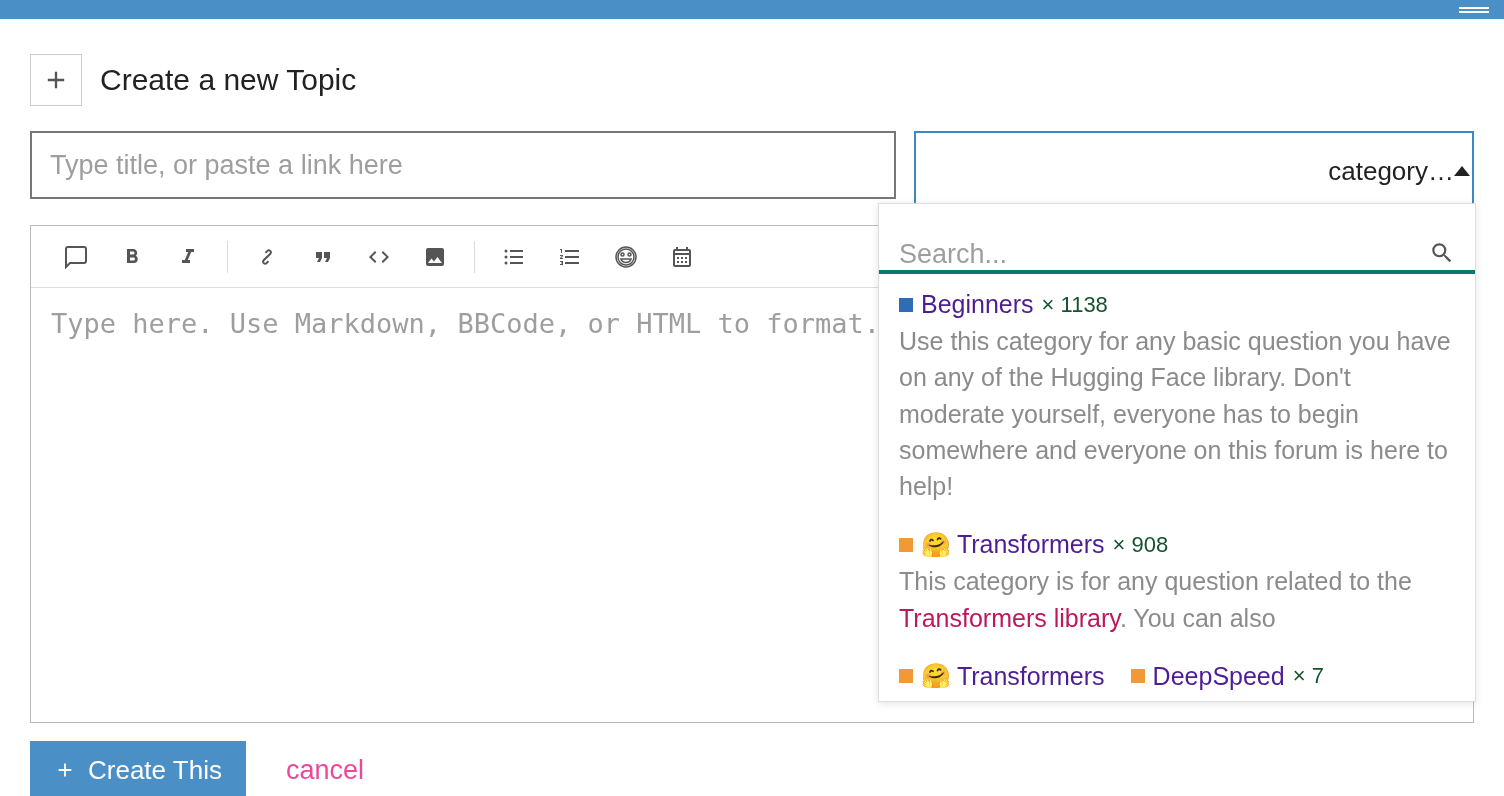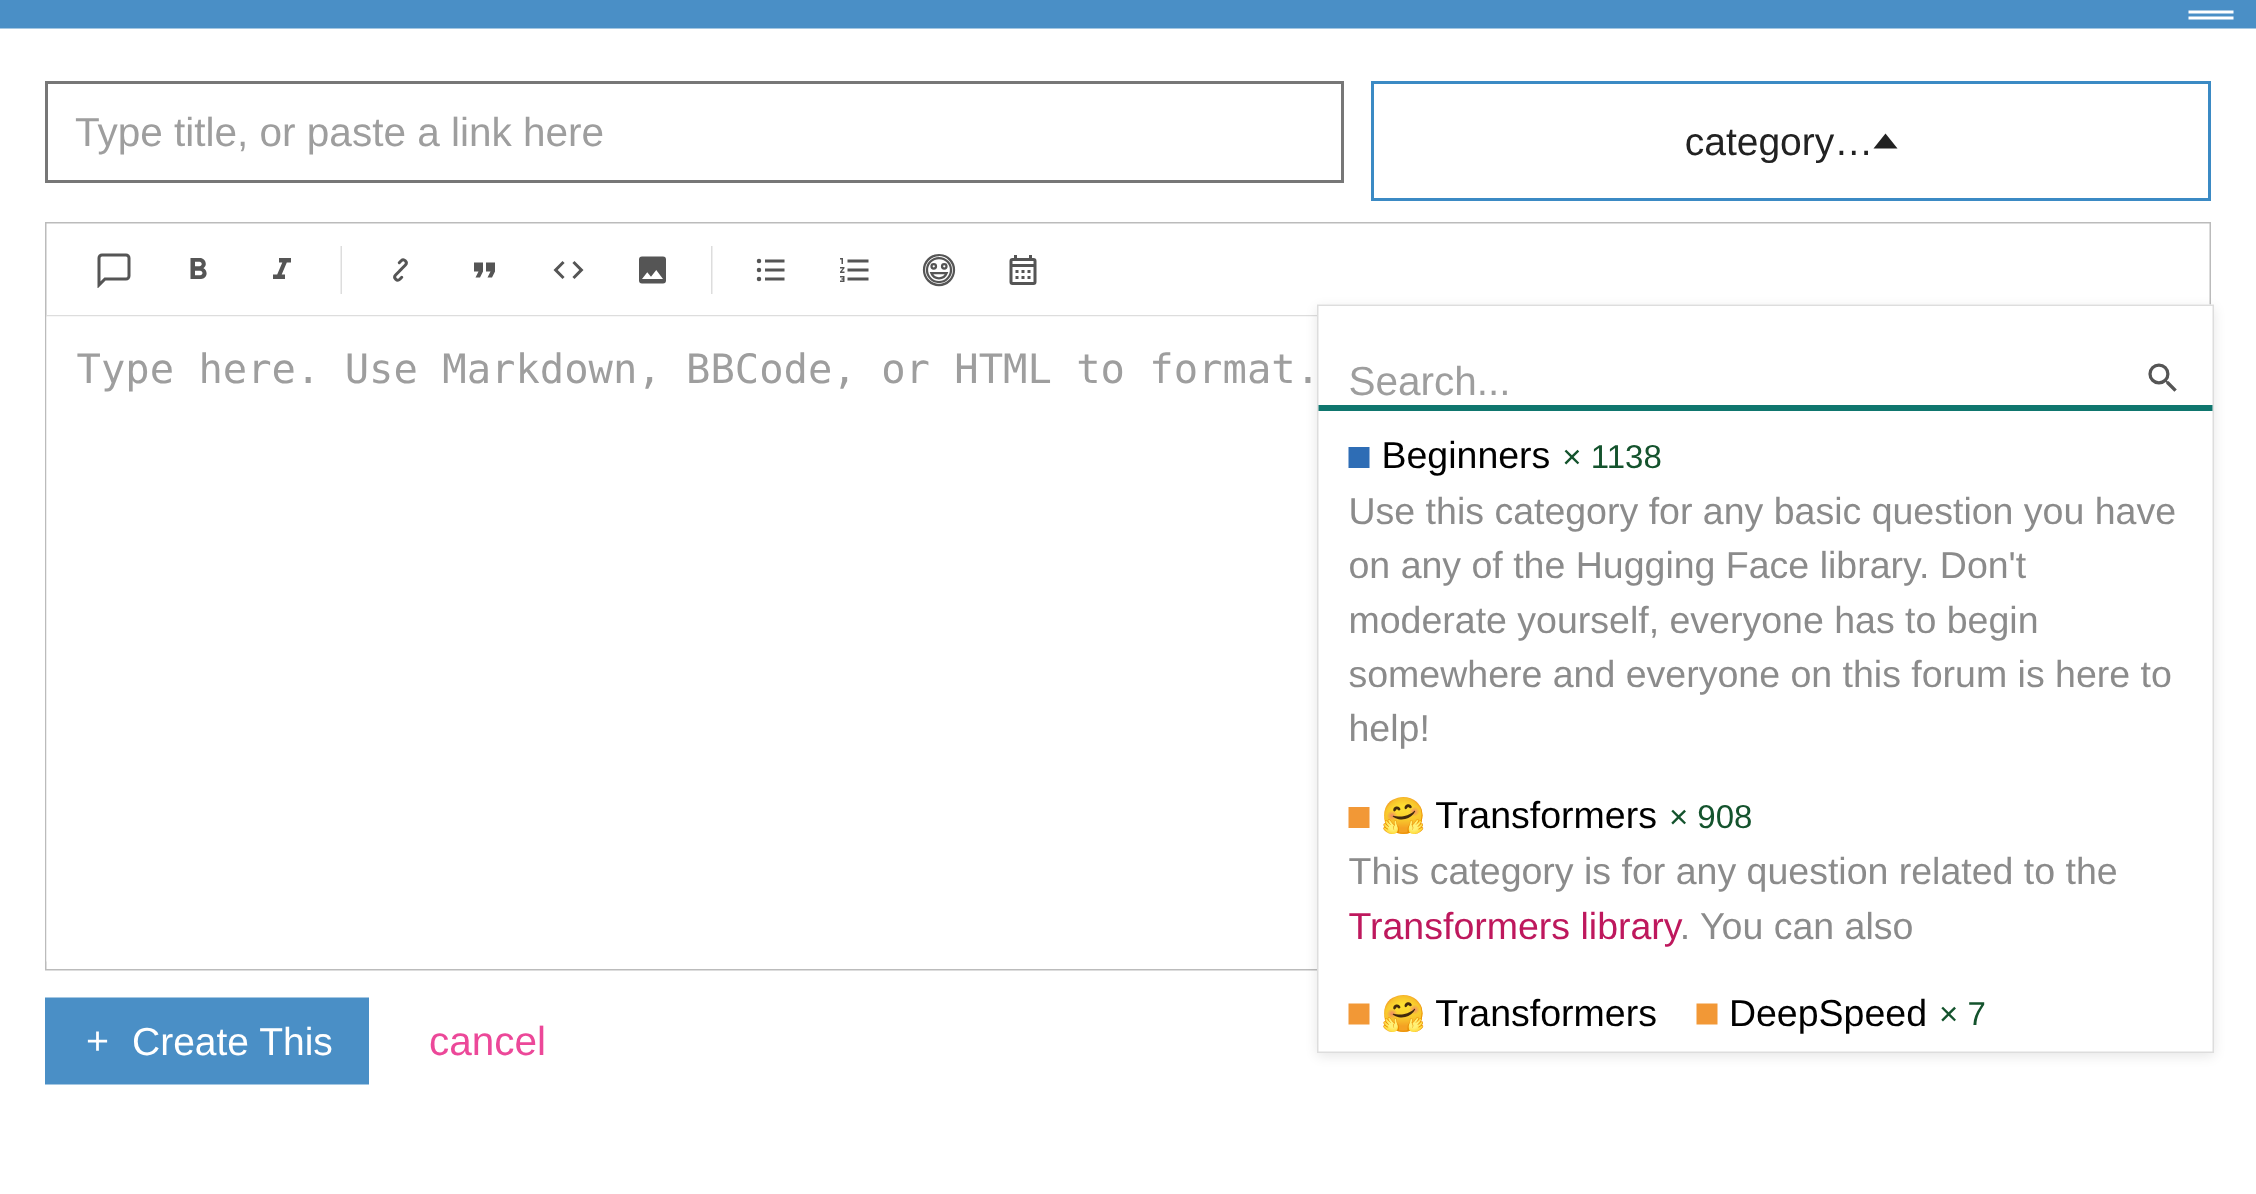--- a/index.html
+++ b/index.html
@@ -75,22 +75,22 @@
     }
     .title-input::placeholder {
       color: #9e9e9e;
     }
     .category-select {
       width: 560px;
       height: 80px;
       border: 2px solid #3b8ac4;
       display: flex;
       align-items: center;
-      justify-content: center;
-      padding: 0 32px;
+      justify-content: flex-end;
+      padding: 0 2px;
       cursor: pointer;
       position: relative;
     }
     .category-text {
       font-size: 26px;
       color: #222;
     }
     .caret-up {
       width: 0;
       height: 0;
@@ -200,21 +200,21 @@
     }
     .cat-badge {
       width: 14px;
       height: 14px;
       display: inline-block;
     }
     .badge-blue { background: #2e6db5; }
     .badge-orange { background: #f29836; }
     .cat-name {
       font-size: 25px;
-      color: #000000;
+      color: #4c1d95;
       font-weight: 400;
     }
     .cat-count {
       font-size: 22px;
       color: #14532d;
     }
     .cat-desc {
       font-size: 25px;
       color: #8b8b8b;
       line-height: 1.45;
@@ -260,20 +260,28 @@
 <body>
 
 <div class="top-bar">
   <div class="grip-icon">
     <div class="grip-line"></div>
     <div class="grip-line"></div>
   </div>
 </div>
 
 <div class="composer">
+  <div class="header-row">
+    <div class="plus-box">
+      <svg viewBox="0 0 24 24">
+          <path d="M19 13h-6v6h-2v-6H5v-2h6V5h2v6h6v2z"></path>
+        </svg>
+    </div>
+    <div class="header-title">Create a new Topic</div>
+  </div>
 
   <div class="title-row">
     <input class="title-input" placeholder="Type title, or paste a link here" style="">
     <div class="category-select">
       <span class="category-text">category…</span>
       <span class="caret-up"></span>
     </div>
   </div>
 
   <div class="editor-container">

